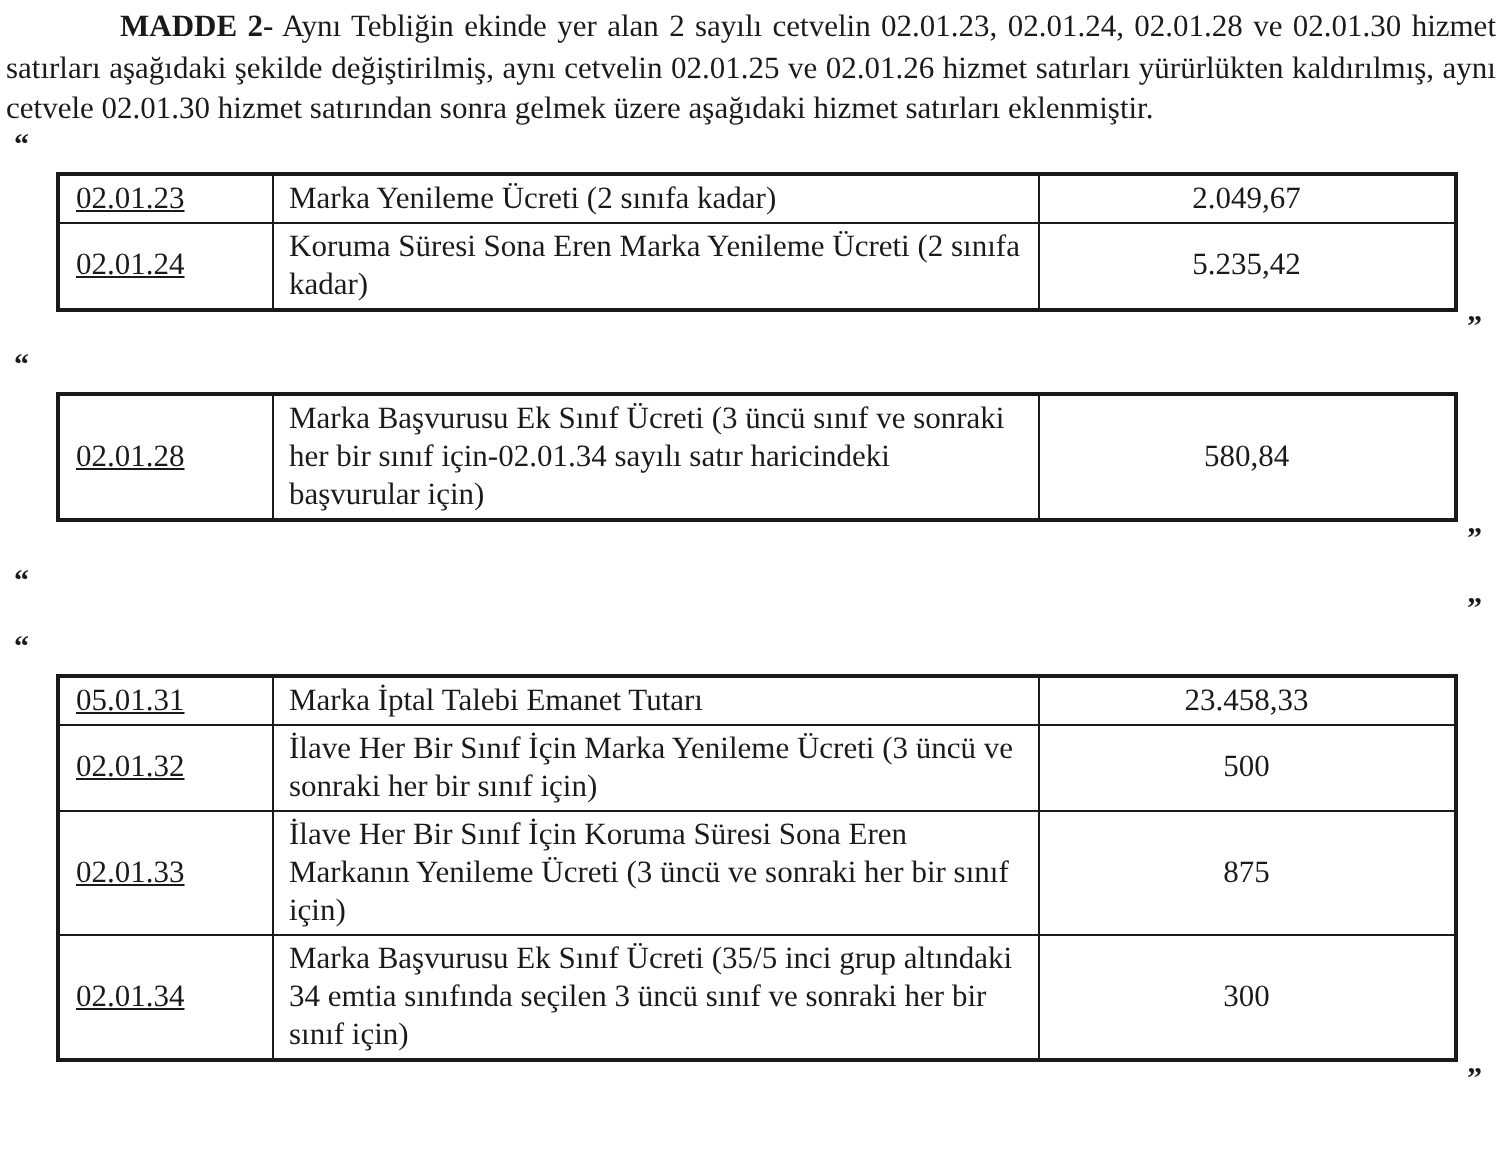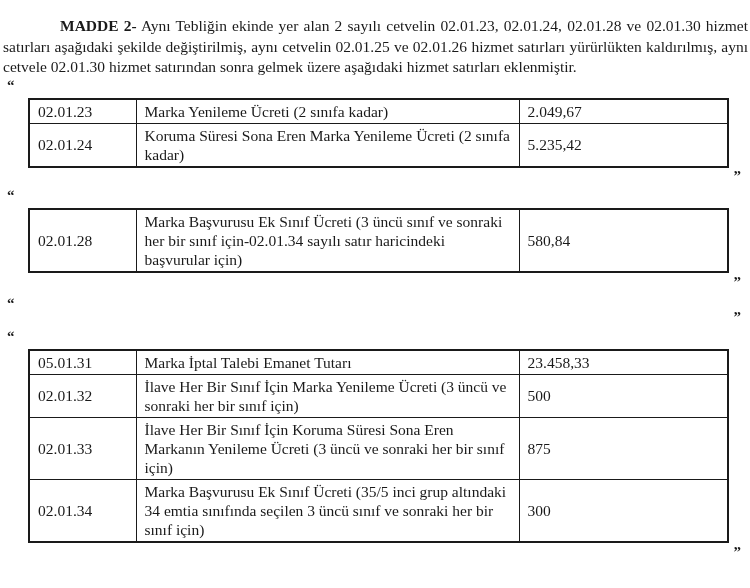--- a/index.html
+++ b/index.html
@@ -3,21 +3,21 @@
 <meta charset="utf-8">
 <style>
   * { margin: 0; padding: 0; box-sizing: border-box; }
   html, body {
     width: 750px; height: 588px;
     background: #ffffff;
     color: #1a1a1a;
     font-family: "Liberation Serif", "DejaVu Serif", serif;
     overflow: hidden;
   }
-  .page { width: 750px; height: 588px; padding-top: 16px; position: relative; }
+  .page { width: 750px; height: 588px; padding-top: 4px; position: relative; }
 
   p.intro {
     margin: 0 2px 0 3px;
     font-size: 15.5px;
     line-height: 20.5px;
     text-align: justify;
     text-indent: 57px;
   }
   p.intro strong { font-weight: bold; }
 
@@ -47,22 +47,22 @@
     border: 2px solid #1a1a1a;
   }
   table.fee td {
     border: 1.5px solid #1a1a1a;
     font-size: 15.5px;
     line-height: 19px;
     vertical-align: middle;
     padding: 2px 8px;
     overflow: hidden;
   }
-  td.code   { padding-left: 11px; }
-  td.amount { text-align: left; }
+  td.code   { padding-left: 11px; text-decoration: underline; }
+  td.amount { text-align: center; }
   col.c-code { width: 107px; }
   col.c-desc { width: 383px; }
   col.c-amt  { width: 209px; }
 </style>
 </head>
 <body>
 
 <div class="page">
 
   <p class="intro"><strong>MADDE 2-</strong> <span>Aynı Tebliğin ekinde yer alan 2 sayılı cetvelin 02.01.23, 02.01.24, 02.01.28 ve 02.01.30 hizmet satırları aşağıdaki şekilde değiştirilmiş, aynı cetvelin 02.01.25 ve 02.01.26 hizmet satırları yürürlükten kaldırılmış, aynı cetvele 02.01.30 hizmet satırından sonra gelmek üzere aşağıdaki hizmet satırları eklenmiştir.</span></p>

